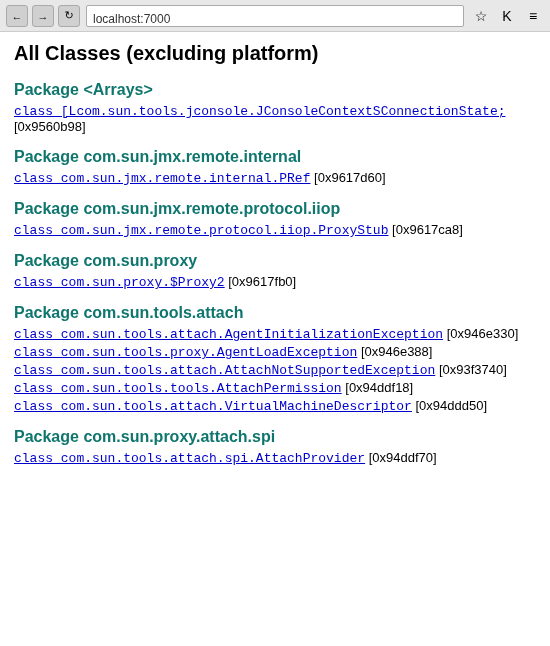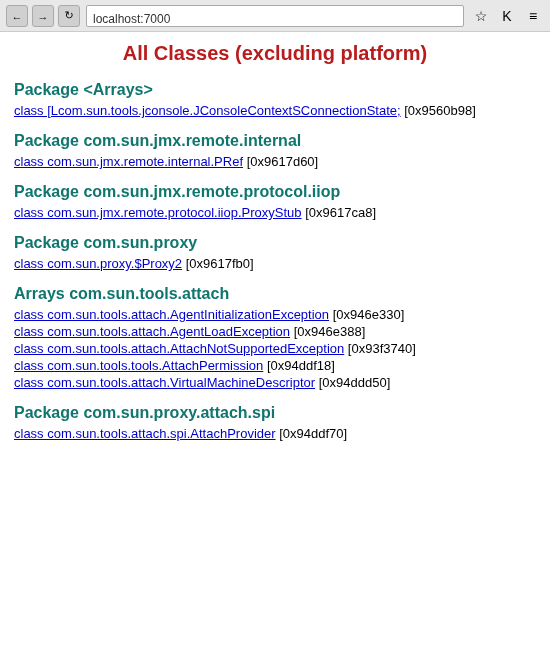--- a/index.html
+++ b/index.html
@@ -79,40 +79,41 @@
 
     
     .page-content {
       padding: 10px 14px;
       overflow-y: auto;
     }
 
     .page-title {
       font-size: 20px;
       font-weight: bold;
-      text-align: center;
+      text-align: left;
       margin-bottom: 16px;
-      color: #b91c1c;
+      color: #000000;
     }
 
     .package-section {
       margin-bottom: 14px;
     }
 
     .package-heading {
       font-size: 16px;
       font-weight: bold;
       color: #0f766e;
       margin-bottom: 4px;
     }
 
     .class-link {
       color: #00c;
       text-decoration: underline;
       font-size: 13px;
+      font-family: Liberation Mono, monospace;
     }
 
     .class-row {
       display: block;
       margin-bottom: 2px;
       font-size: 13px;
     }
   </style>
 </head>
 <body>
@@ -147,23 +148,23 @@
       </div>
       <div class="package-section">
         <div class="package-heading">Package com.sun.jmx.remote.protocol.iiop</div>
         <span class="class-row"><a class="class-link" href="#">class com.sun.jmx.remote.protocol.iiop.ProxyStub</a> [0x9617ca8]</span>
       </div>
       <div class="package-section">
         <div class="package-heading">Package com.sun.proxy</div>
         <span class="class-row"><a class="class-link" href="#">class com.sun.proxy.$Proxy2</a> [0x9617fb0]</span>
       </div>
       <div class="package-section">
-        <div class="package-heading">Arrays com.sun.tools.attach</div>
+        <div class="package-heading">Package com.sun.tools.attach</div>
         <span class="class-row"><a class="class-link" href="#">class com.sun.tools.attach.AgentInitializationException</a> [0x946e330]</span>
-        <span class="class-row"><a class="class-link" href="#">class com.sun.tools.attach.AgentLoadException</a> [0x946e388]</span>
+        <span class="class-row"><a class="class-link" href="#">class com.sun.tools.proxy.AgentLoadException</a> [0x946e388]</span>
         <span class="class-row"><a class="class-link" href="#">class com.sun.tools.attach.AttachNotSupportedException</a> [0x93f3740]</span>
         <span class="class-row"><a class="class-link" href="#">class com.sun.tools.tools.AttachPermission</a> [0x94ddf18]</span>
         <span class="class-row"><a class="class-link" href="#">class com.sun.tools.attach.VirtualMachineDescriptor</a> [0x94ddd50]</span>
       </div>
       <div class="package-section">
         <div class="package-heading">Package com.sun.proxy.attach.spi</div>
         <span class="class-row"><a class="class-link" href="#">class com.sun.tools.attach.spi.AttachProvider</a> [0x94ddf70]</span>
       </div>
     </div>
 </div>

